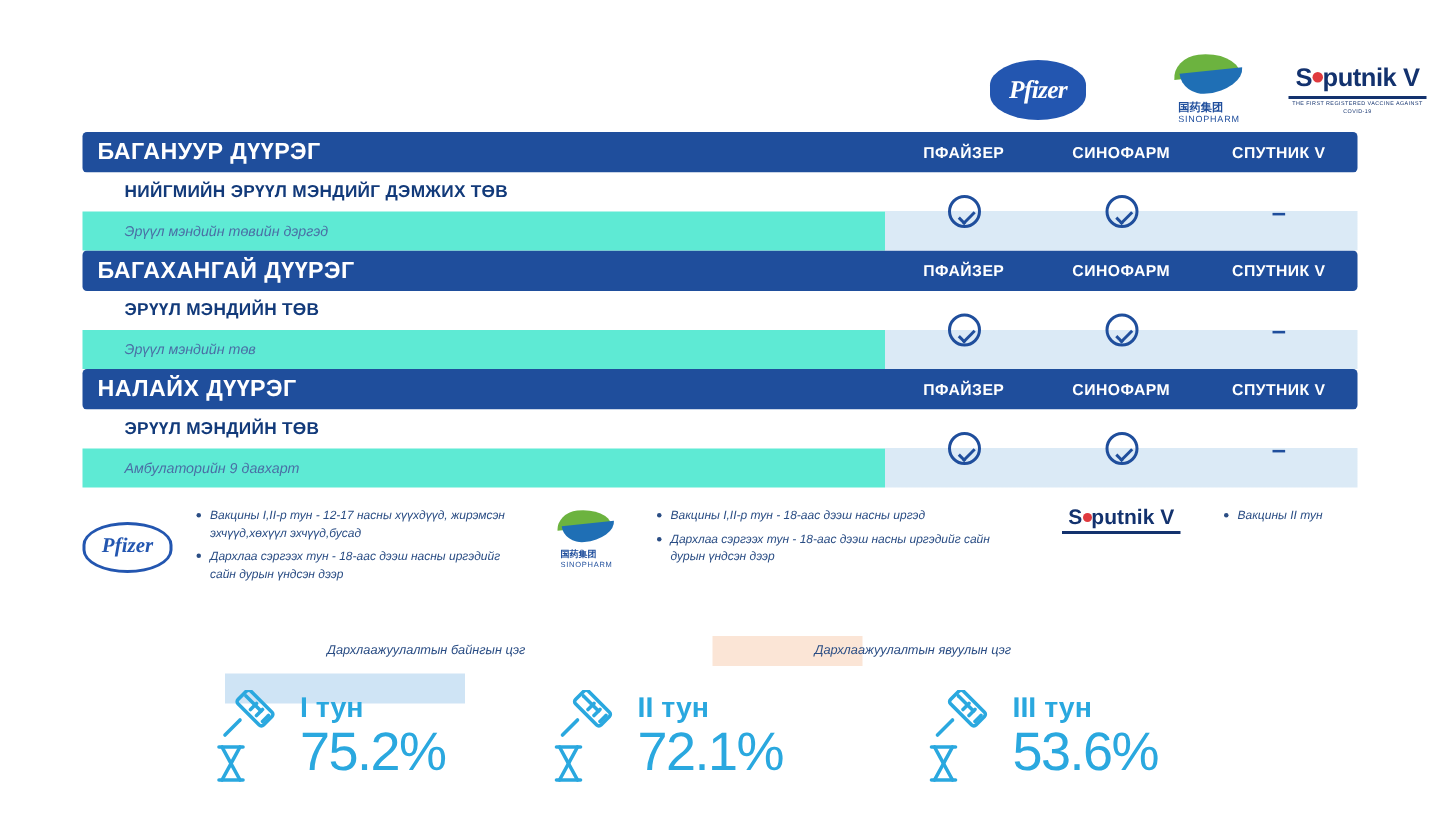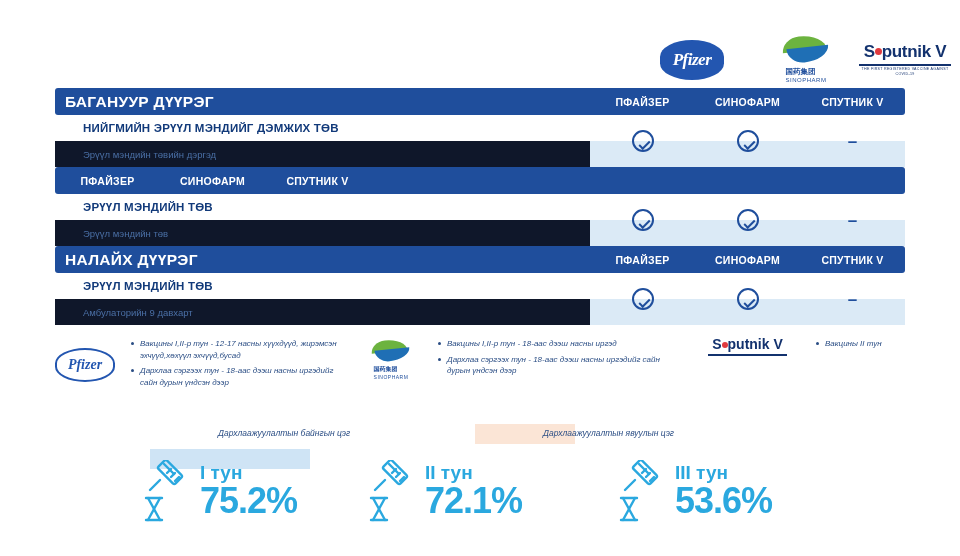--- a/index.html
+++ b/index.html
@@ -87,21 +87,21 @@
   }
   .dash { font-size:17px; font-weight:bold; color:#1f4e9c; line-height:1; }
   .group { margin-bottom:0; }
   .fac-merge { display:flex; }
   .fac-merge .labels { flex:1; }
   .fac-merge .marks { display:flex; align-items:center; }
   .fac-merge .marks .cell { height:52px; }
   .lbl-main { height:26px; display:flex; align-items:center; padding-left:28px;
     font-size:11.5px; font-weight:bold; letter-spacing:.2px; background:#ffffff; color:#123a7a;}
   .lbl-sub { height:26px; display:flex; align-items:center; padding-left:28px;
-    font-size:9.5px; color:#4a6fa5; background:#0f172a; }
+    font-size:9.5px; font-style:italic; color:#4a6fa5; background:#5eead4; }
   .marks-bg { background:linear-gradient(to bottom,#ffffff 50%, #dbeaf6 50%); }
 
   
   .legend { position:absolute; left:55px; top:322px; width:870px; height:72px; }
   .legend-col { position:absolute; top:0; display:flex; }
   .legend-col .lg-logo { width:74px; display:flex; align-items:center; justify-content:center; }
   .legend-col ul { margin:16px; padding:0; list-style:none; }
   .legend-col li {
     font-size:8px; color:#2a4d84; line-height:1.45; margin-bottom:4px;
     position:relative; padding-left:9px; font-style:italic;
@@ -139,21 +139,21 @@
   .sw .txt { font-size:8.5px; font-style:italic; color:#2a4d84; margin-left:8px; }
   .sw1 { left:0px; }
   .sw2 { left:325px; }
 
   
   .stats { position:absolute; left:110px; top:450px; width:760px; height:90px; }
   .stat { position:absolute; display:flex; align-items:center; }
   .stat .icons { width:56px; height:62px; position:relative; }
   .stat .txt { margin-left:4px; }
   .stat .dose { font-size:19px; font-weight:bold; color:#2aa8df; line-height:1; }
-  .stat .pct { font-size:36px; font-weight:bold; color:#2aa8df; line-height:1.05; letter-spacing:-1px; }
+  .stat .pct { font-size:36px; font-weight:normal; color:#2aa8df; line-height:1.05; letter-spacing:-1px; }
   .st1 { left:30px; top:10px; }
   .st2 { left:255px; top:10px; }
   .st3 { left:505px; top:10px; }
   .hl-blue {
     position:absolute; left:150px; top:449px; width:160px; height:20px; background:#cfe4f5;
   }
   .hl-peach {
     position:absolute; left:475px; top:424px; width:100px; height:20px; background:#fbe5d6;
   }
   
@@ -208,20 +208,21 @@
             </div>
           <div class="cell">
               <div class="dash">–</div>
             </div>
         </div>
       </div>
     </div>
 
     <div class="group">
       <div class="district-row">
+        <div class="dname">БАГАХАНГАЙ ДҮҮРЭГ</div>
         <div class="colh">ПФАЙЗЕР</div>
         <div class="colh">СИНОФАРМ</div>
         <div class="colh">СПУТНИК V</div>
       </div>
       <div class="fac-merge">
         <div class="labels">
           <div class="lbl-main">ЭРҮҮЛ МЭНДИЙН ТӨВ</div>
           <div class="lbl-sub">Эрүүл мэндийн төв</div>
         </div>
         <div class="marks marks-bg">

